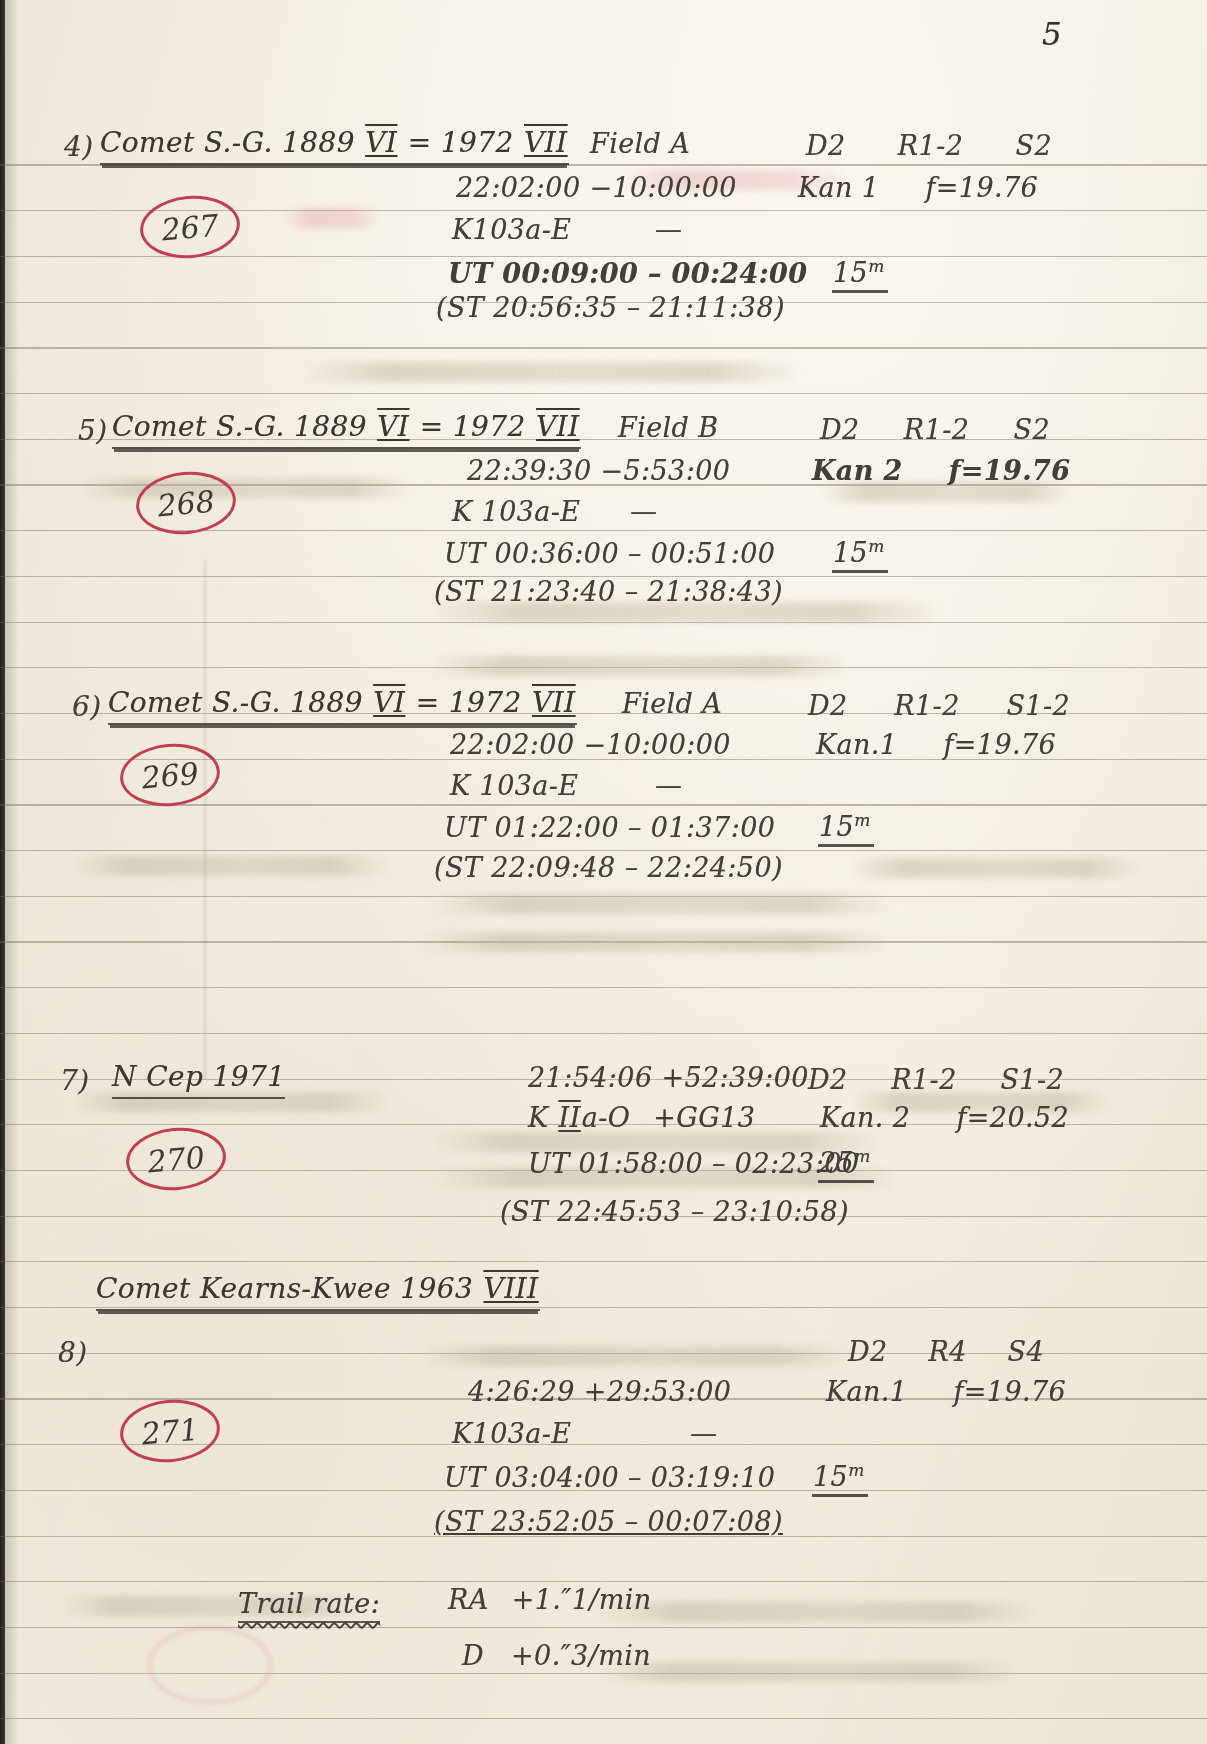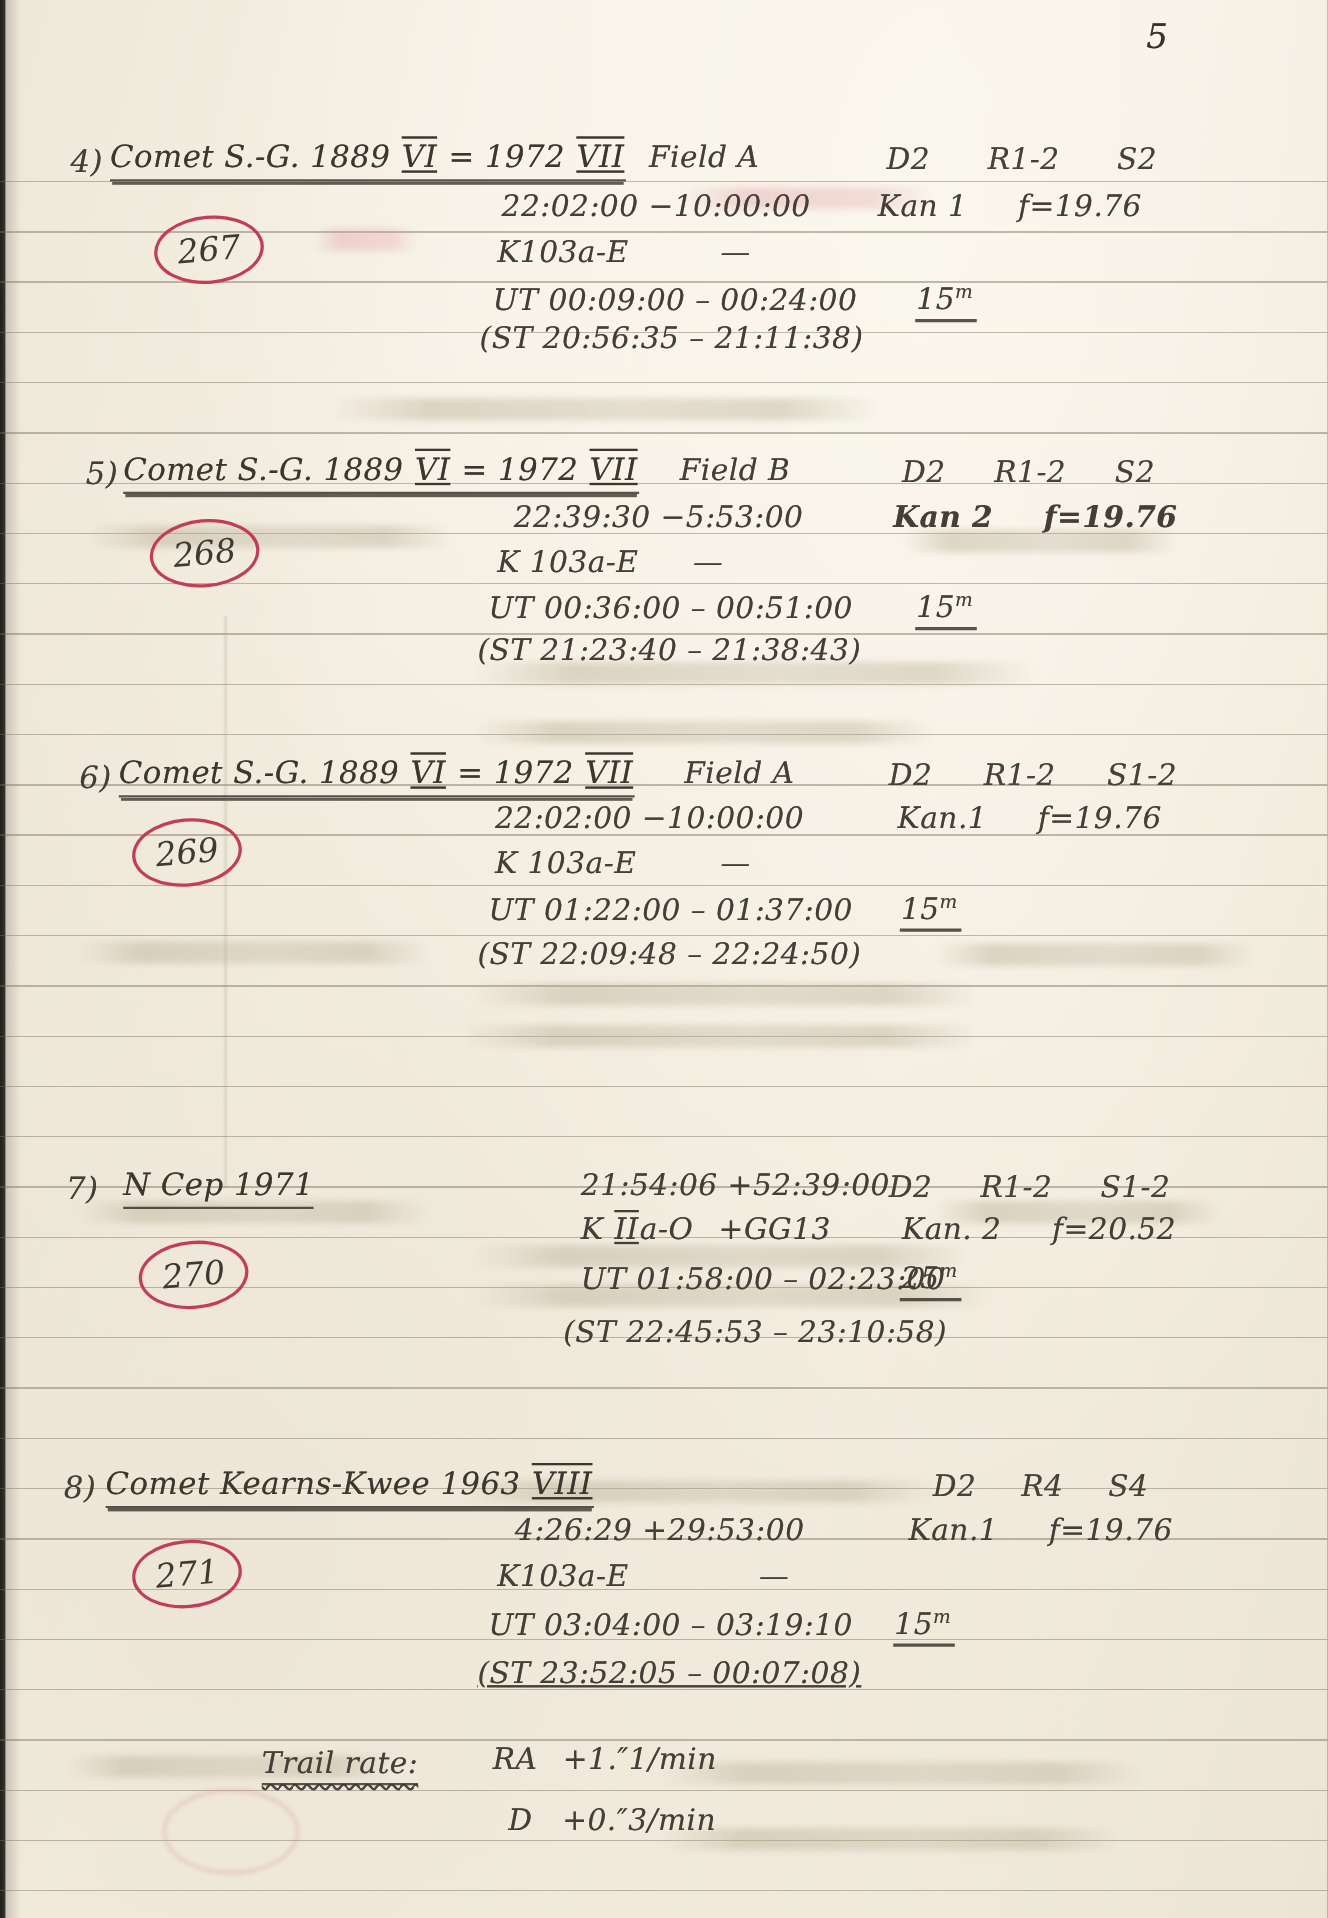--- a/index.html
+++ b/index.html
@@ -101,21 +101,21 @@
     <div class="hw" style="left:456px; top:172px;">22:02:00 −10:00:00</div>
     <div class="hw kanf" style="left:798px; top:172px;">
       <span>Kan 1</span>
       <span>f=19.76</span>
     </div>
     <div class="plate" style="left:140px; top:196px;">
       <span>267</span>
     </div>
     <div class="hw" style="left:452px; top:214px;">K103a-E</div>
     <div class="hw" style="left:655px; top:214px;">—</div>
-    <div class="hw" style="left:448px; top:258px;">UT 00:09:00 – 00:24:00</div>
+    <div class="hw" style="left:448px; top:258px;font-weight:bold;">UT 00:09:00 – 00:24:00</div>
     <div class="hw exp" style="left:832px; top:256px;">
       <span>15</span><sup>m</sup>
     </div>
     <div class="hw" style="left:436px; top:292px;">(ST 20:56:35 – 21:11:38)</div>
   </div>
 
   <div>
     <div class="hw idx" style="left:78px; top:414px;">5)</div>
     <div class="hw title double" style="left:112px; top:410px;">
       <span>Comet S.-G. 1889</span>
@@ -197,26 +197,26 @@
       <span>Kan. 2</span>
       <span>f=20.52</span>
     </div>
     <div class="plate" style="left:126px; top:1128px;">
       <span>270</span>
     </div>
     <div class="hw" style="left:528px; top:1148px;">UT 01:58:00 – 02:23:00</div>
     <div class="hw exp" style="left:818px; top:1146px;">
       <span>25</span><sup>m</sup>
     </div>
-    <div class="hw" style="left:512px; top:1196px;">(ST 22:45:53 – 23:10:58)</div>
+    <div class="hw" style="left:500px; top:1196px;">(ST 22:45:53 – 23:10:58)</div>
   </div>
 
   <div>
     <div class="hw idx" style="left:58px; top:1336px;">8)</div>
-    <div class="hw title double" style="left:96px; top:1332px;">
+    <div class="hw title double" style="left:96px; top:1272px;">
       <span>Comet Kearns-Kwee 1963</span>
       <span class="roman">VIII</span>
     </div>
     <div class="hw drs" style="left:848px; top:1336px; width:196px;">
       <span>D2</span>
       <span>R4</span>
       <span>S4</span>
     </div>
     <div class="hw" style="left:468px; top:1376px;">4:26:29 +29:53:00</div>
     <div class="hw kanf" style="left:826px; top:1376px;">

